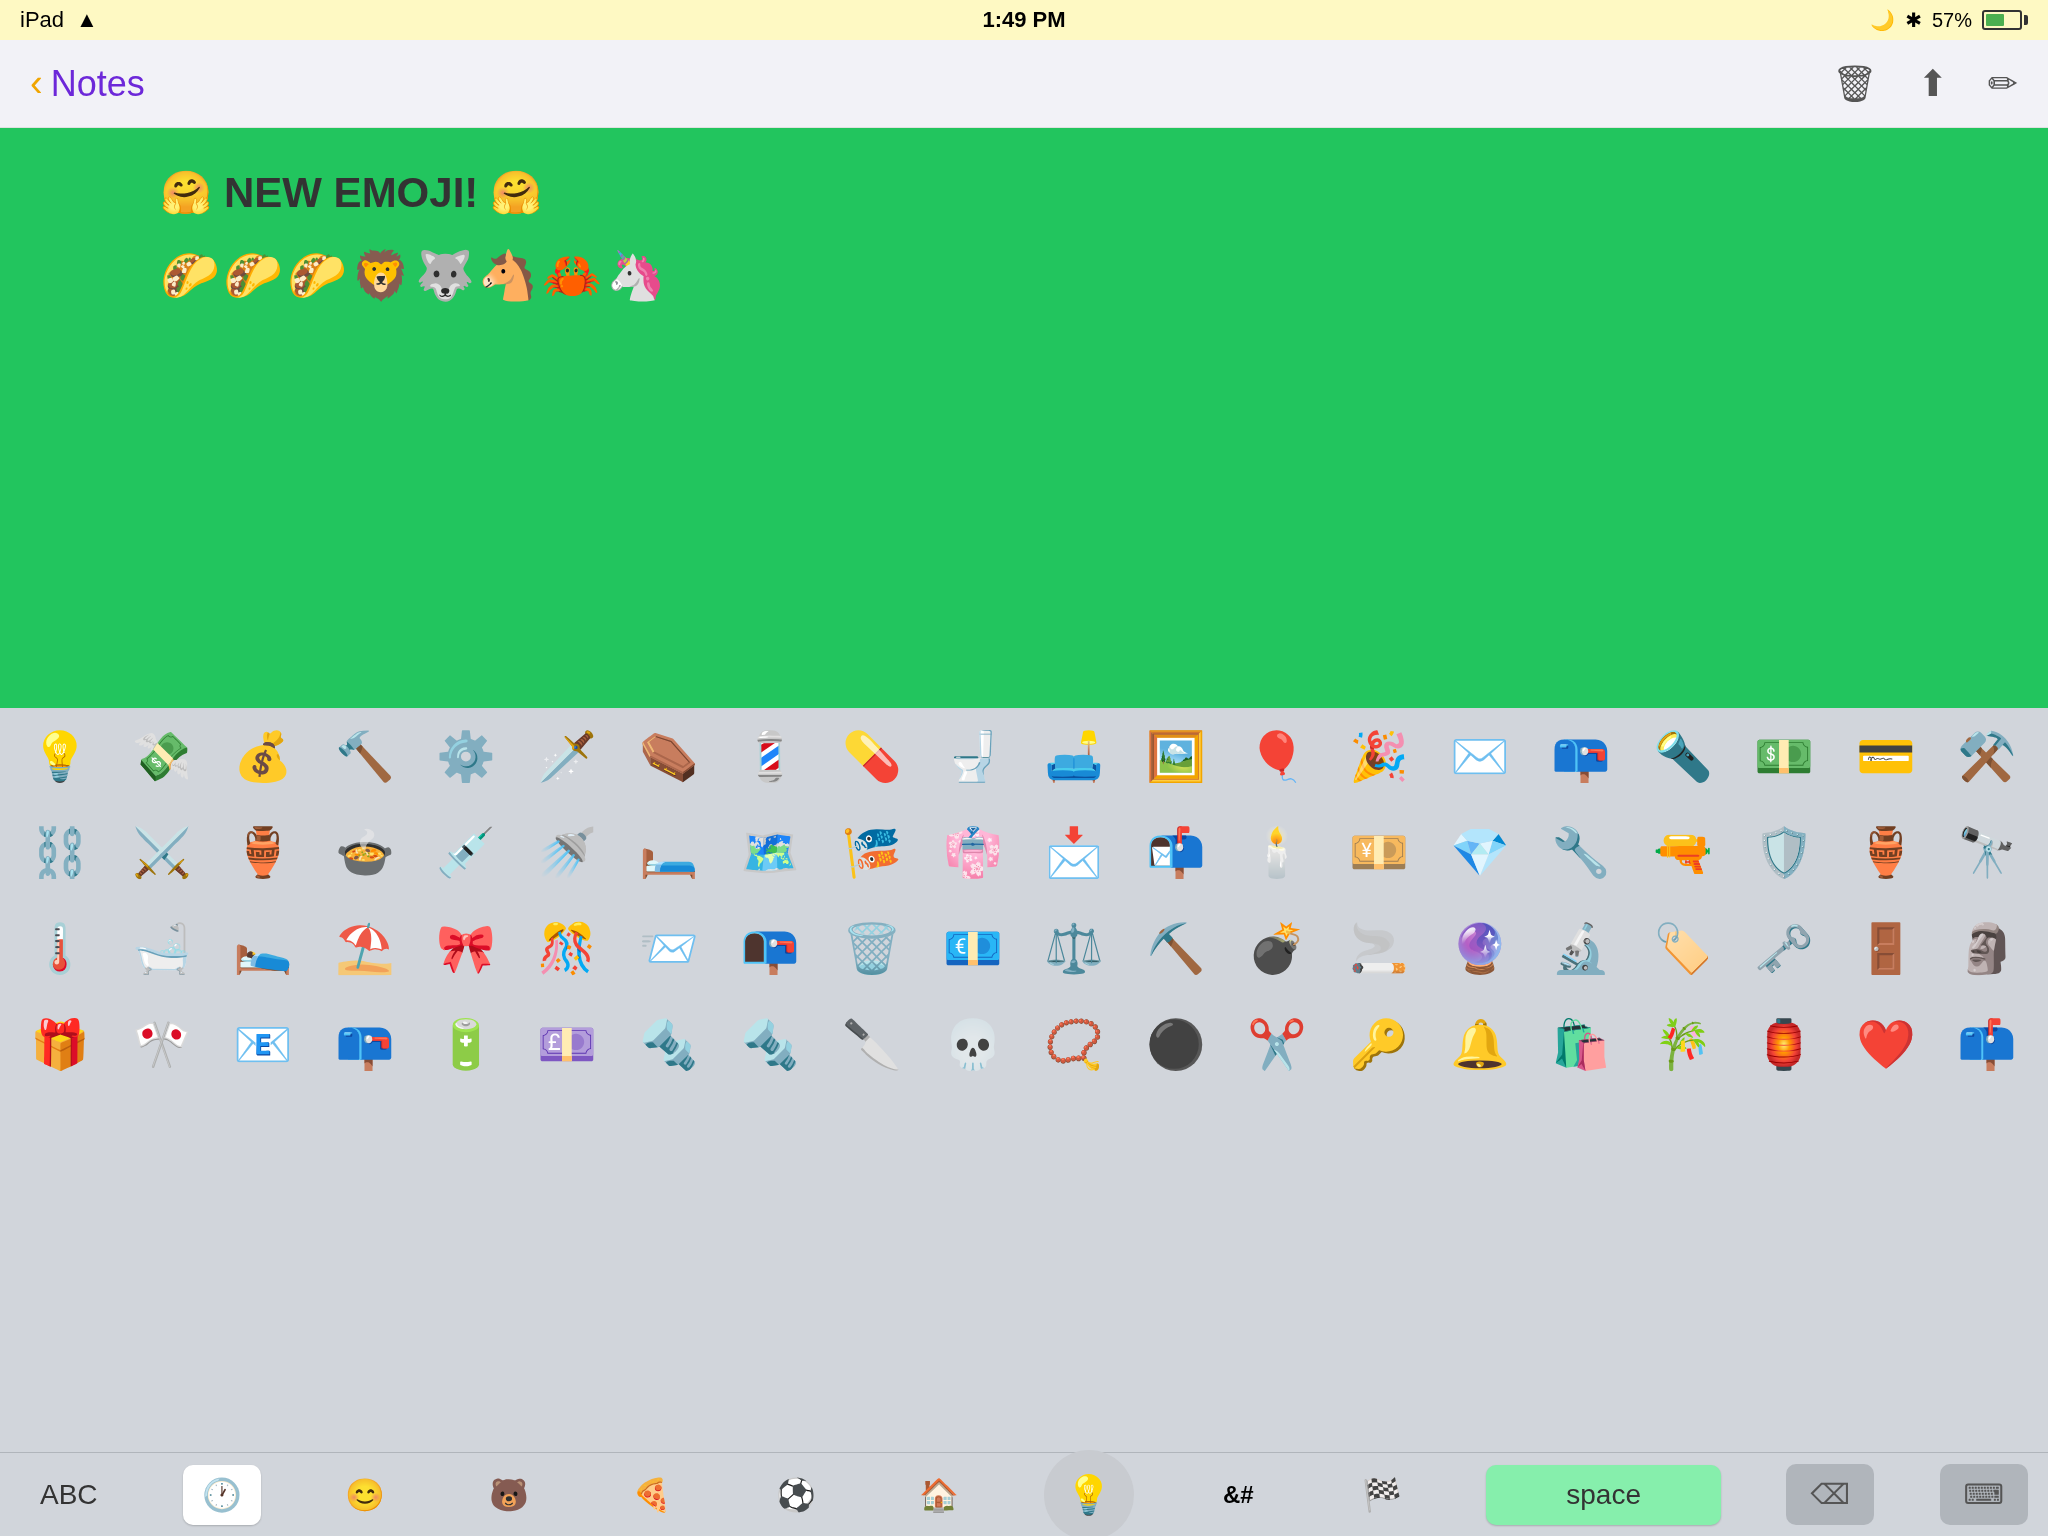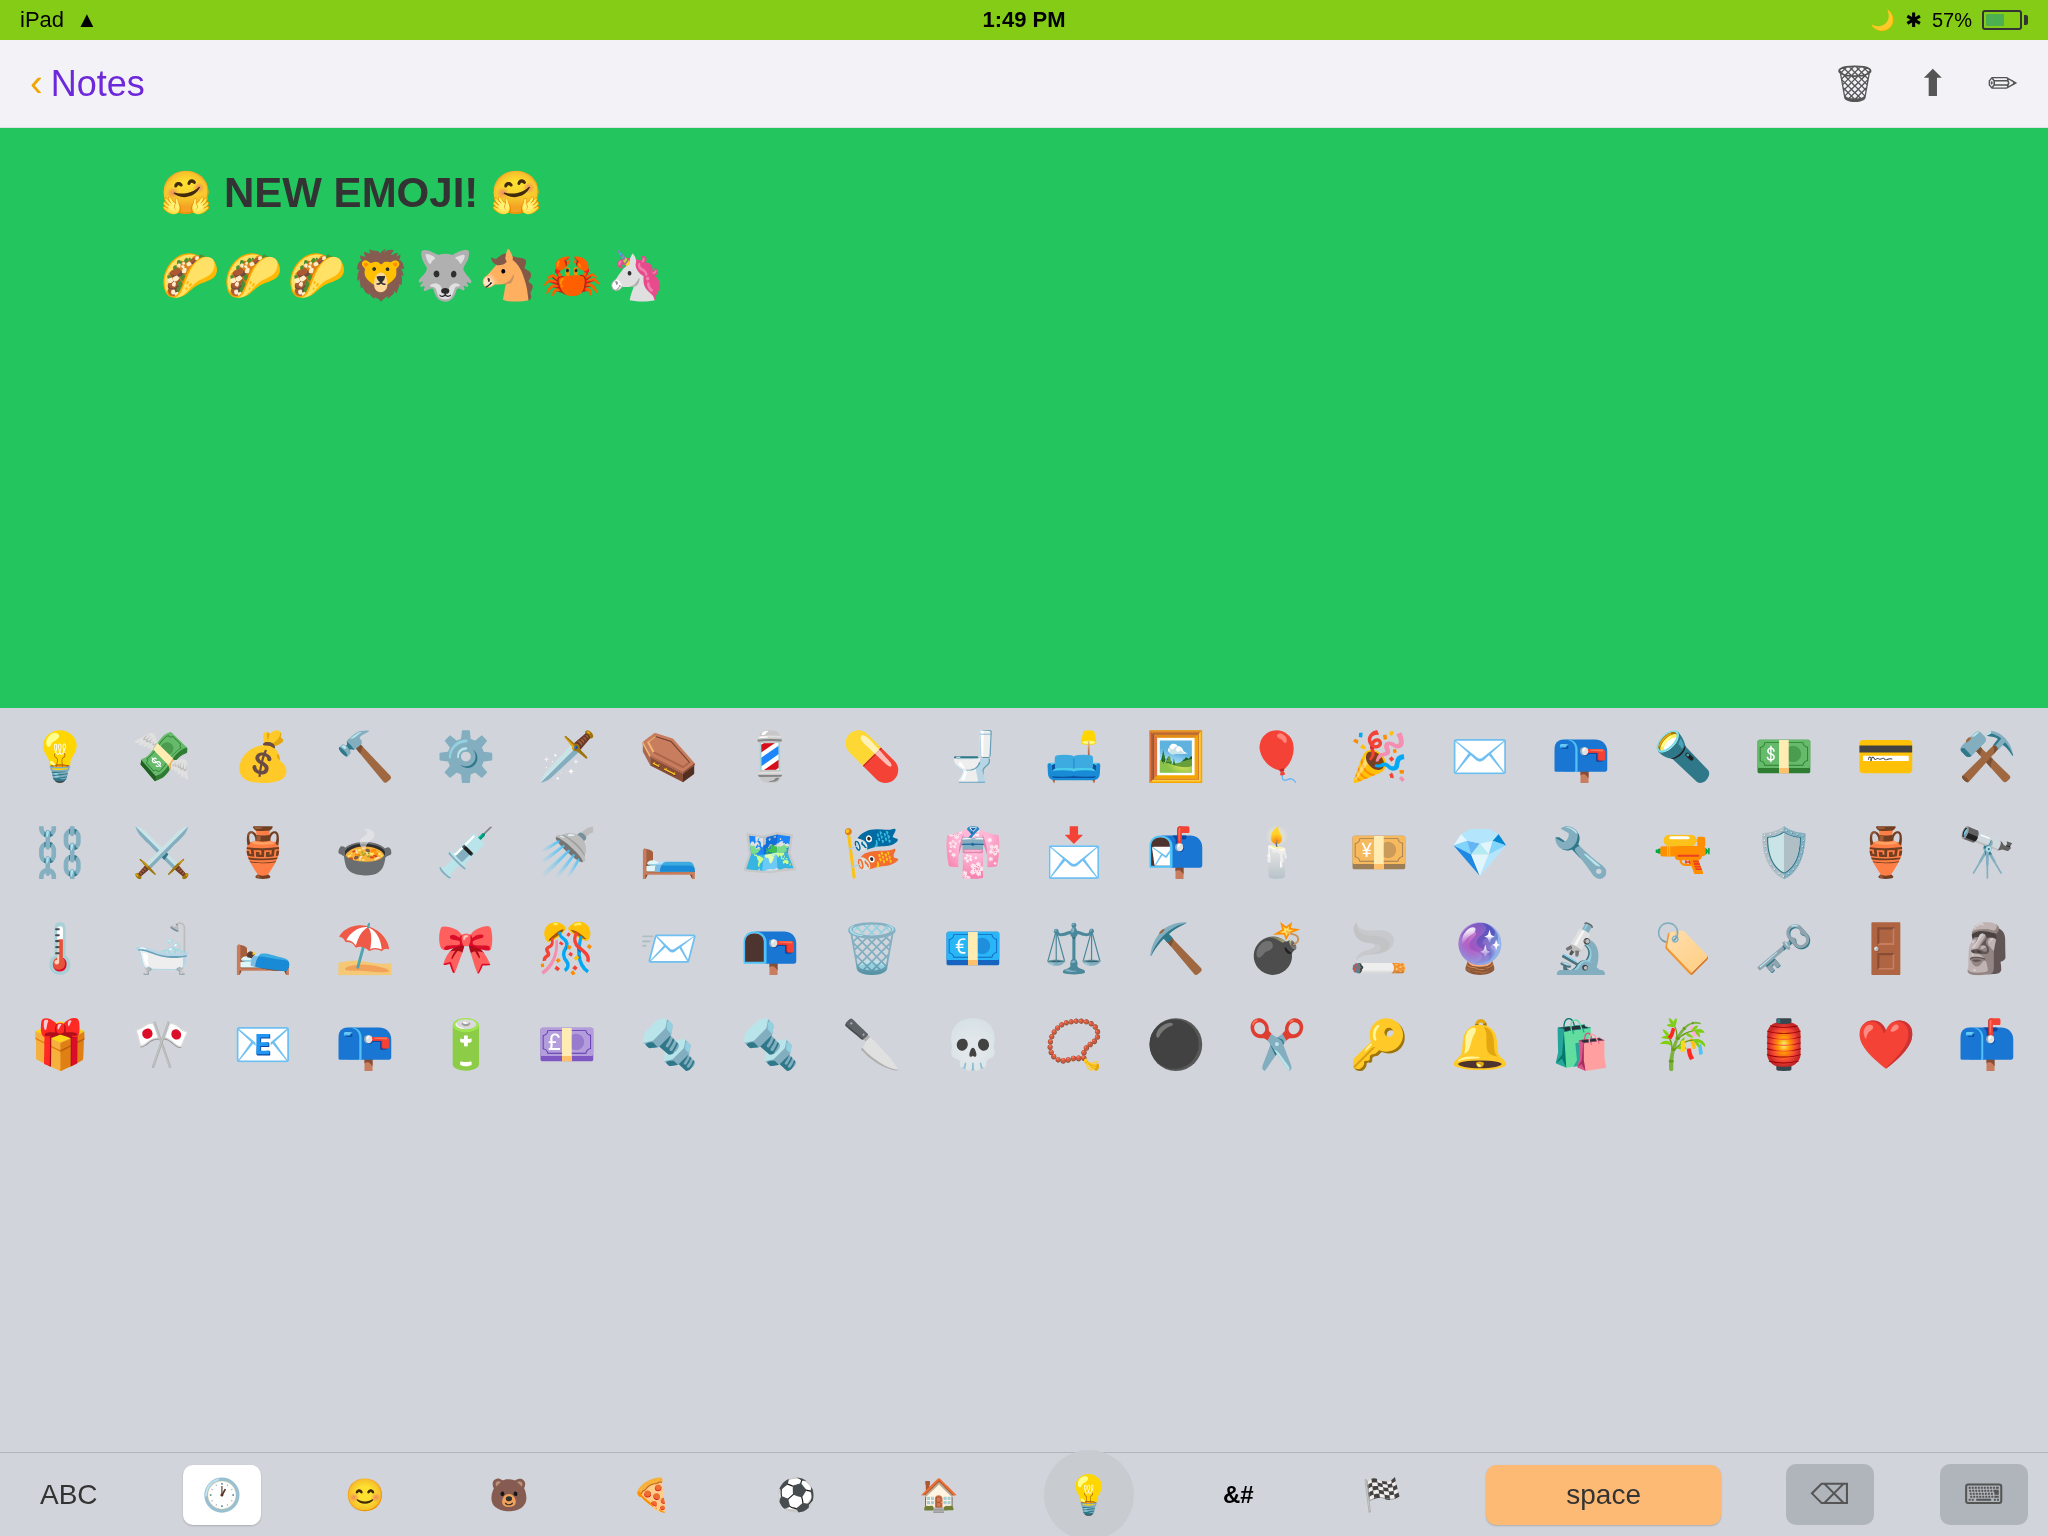--- a/index.html
+++ b/index.html
@@ -9,21 +9,21 @@
       overflow: hidden;
       font-family: -apple-system, 'Helvetica Neue', sans-serif;
       background: #f2f2f7;
     }
 
     
     #status-bar {
       position: absolute;
       top: 0; left: 0; right: 0;
       height: 40px;
-      background: #84cc16;
+      background: #fef9c3;
       display: flex;
       align-items: center;
       justify-content: space-between;
       padding: 0 20px;
       font-size: 22px;
       font-weight: 500;
       z-index: 10;
     }
     #status-left { display: flex; align-items: center; gap: 12px; }
     #status-center { position: absolute; left: 50%; transform: translateX(-50%); font-size: 22px; font-weight: 600; }
@@ -122,21 +122,21 @@
       justify-content: center;
       font-size: 32px;
       color: #555;
       cursor: pointer;
       padding: 12px 20px;
       border-radius: 10px;
       min-width: 80px;
     }
     #kb-abc { font-size: 28px; font-weight: 500; color: #333; }
     #kb-space {
-      background: #fdba74;
+      background: #86efac;
       border-radius: 10px;
       font-size: 28px;
       color: #333;
       padding: 14px 80px;
       box-shadow: 0 1px 2px rgba(0,0,0,0.2);
     }
     #kb-delete {
       background: #b0b5bb;
       border-radius: 10px;
       font-size: 28px;

